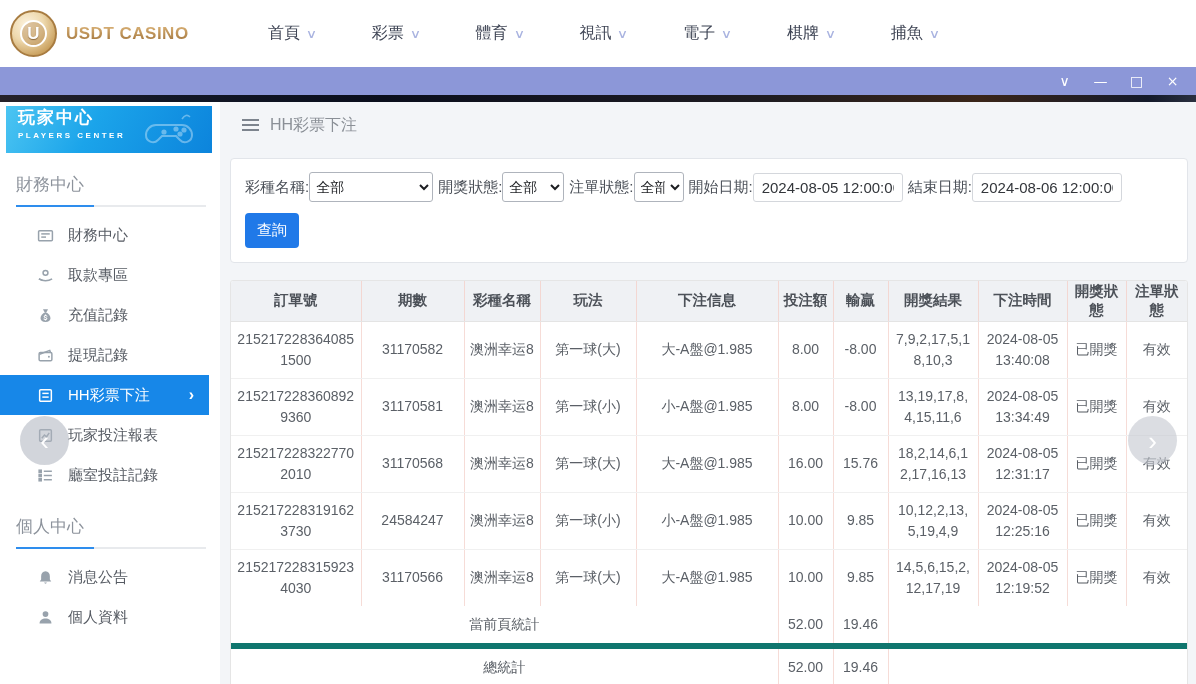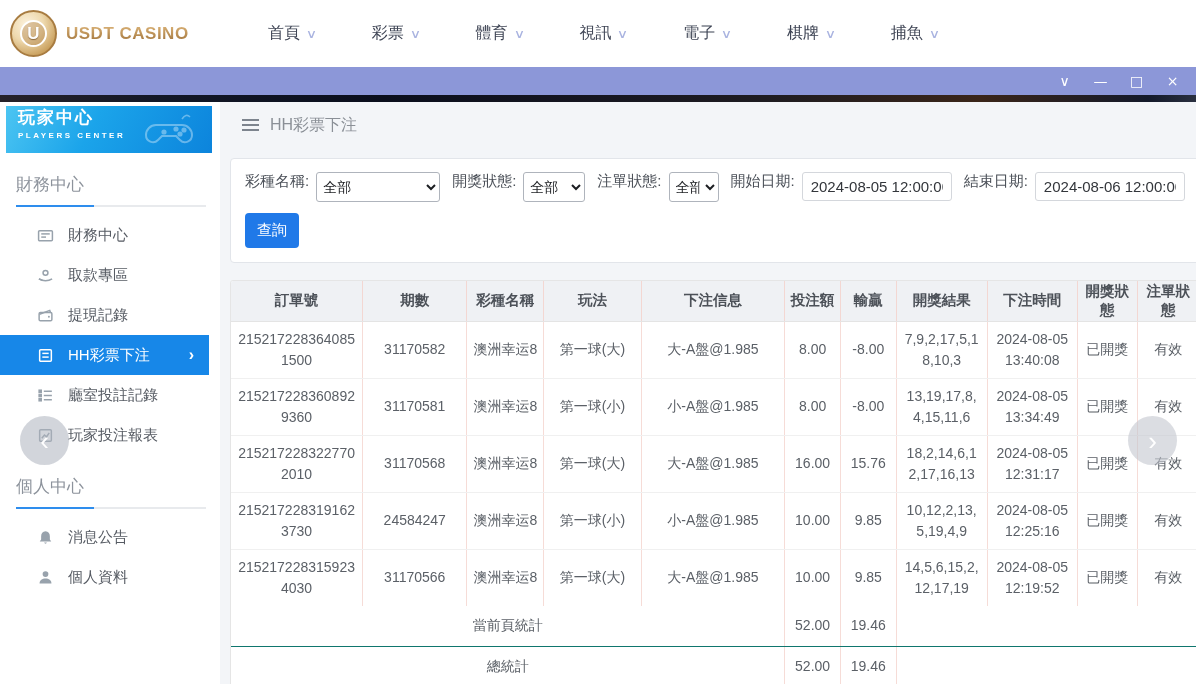--- a/index.html
+++ b/index.html
@@ -74,40 +74,40 @@
   .menu-item.active .mi-icon { color:#fff; }
   .mi-chev { position:absolute; right:15px; color:#fff; font-size:16px; font-weight:bold; }
 
   
   .content { flex:1; padding:0 10px; }
   .page-header { height:46px; display:flex; align-items:center; gap:11px; padding-left:12px; color:#8b9097; font-size:16px; }
   .ham { display:inline-flex; flex-direction:column; gap:3px; cursor:pointer; }
   .ham span { width:17px; height:2px; background:#7d848e; }
 
   .filter-panel { margin-top:10px; background:#fff; border:1px solid #e2e5ea; border-radius:4px; padding:13px 14px 14px; }
-  .filter-row { display:flex; gap:7px; font-size:15px; color:#4b5058; white-space:nowrap; }
+  .filter-row { display:flex; align-items:center; font-size:15px; color:#4b5058; white-space:nowrap; }
   .filter-row label { margin-left:5px; }
   .filter-row label:first-child { margin-left:0; }
   select { font-family:inherit; font-size:14px; height:30px; border:1px solid #afb4bc; border-radius:3px; background:#fff; color:#1c1e22; padding:0 2px; }
   .sel-lottery { width:124px; } .sel-draw { width:62px; } .sel-order { width:50px; }
   .date-input { width:150px; height:29px; border:1px solid #d4d7dc; border-radius:3px; font-size:15px; color:#33363b; padding:0 8px; font-family:inherit; }
   .btn-search { margin-top:11px; background:#2079e8; color:#fff; border:none; border-radius:4px; font-size:15px; padding:8px 12px; cursor:pointer; font-family:inherit;text-align:center; }
 
   .table-panel { margin-top:17px; background:#fff; border:1px solid #e5e5e5; border-radius:3px; overflow:hidden; }
   table { width:100%; border-collapse:collapse; table-layout:fixed; font-size:14px; color:#5b6067; }
   thead th {
     background:#eff1f4; font-weight:bold; color:#4c5158; height:40px;
     border-right:1px solid #f3d7d2; border-bottom:1px solid #e4e4e4; padding:0 2px;
     font-size:14.5px;
   }
   th:last-child, td:last-child { border-right:none; }
   tbody td { text-align:center; border-right:1px solid #f6dcd7; border-bottom:1px solid #f0f0f0; padding:4px 5px; line-height:1.5; }
   tbody.data tr { height:57px; }
   tbody.sum tr { height:40px; }
-  tbody.sum td { border-bottom:1px solid #0f766e; }
+  tbody.sum td { border-bottom:6px solid #0f766e; }
   tbody tr:last-child td { border-bottom:none; }
   .break { word-break:break-all; }
 
   .carousel-arrow {
     position:absolute; top:416px; width:49px; height:49px; border-radius:50%;
     background:rgba(173,179,190,.55); color:#fff;
     display:flex; align-items:center; justify-content:center;
     font-size:26px; line-height:1; cursor:pointer; z-index:6; user-select:none;
   }
   .carousel-arrow.left { left:20px; }
@@ -201,60 +201,69 @@
                 <svg viewBox="0 0 16 16" fill="none" stroke="currentColor" stroke-width="1.4">
                   <circle cx="8" cy="5.5" r="2.3"></circle>
                   <path d="M1.8 11.2c3.6 2.4 8.8 2.4 12.4 0"></path>
                   <path d="M1.8 11.2l3.4 1.2"></path>
                 </svg>
               </span>
               <span>取款專區</span>
             </div>
             <div class="menu-item">
               <span class="mi-icon">
+                <svg viewBox="0 0 16 16" fill="currentColor" stroke="none">
+                  <path d="M5.6 2h4.8L9 4.6H7z"></path>
+                  <path d="M8 4.8c-3 1.6-4.7 3.6-4.7 5.7 0 2.1 2 3.5 4.7 3.5s4.7-1.4 4.7-3.5c0-2.1-1.7-4.1-4.7-5.7zM8.6 7v.7c.8.1 1.4.5 1.4 1.2H8.8c0-.3-.3-.5-.8-.5s-.8.2-.8.5c0 .9 2.5.4 2.5 2 0 .7-.6 1.1-1.1 1.2v.7H7.4v-.7c-.8-.1-1.4-.6-1.4-1.3h1.2c0 .4.4.6.8.6s.8-.2.8-.5c0-.9-2.5-.4-2.5-2 0-.7.5-1.1 1.1-1.2V7z"></path>
+                </svg>
+              </span>
+              <span>充值記錄</span>
+            </div>
+            <div class="menu-item">
+              <span class="mi-icon">
                 <svg viewBox="0 0 16 16" fill="none" stroke="currentColor" stroke-width="1.4">
                   <rect x="2" y="5.2" width="12" height="7.8" rx="1.2"></rect>
                   <path d="M2.4 6.8 12 3.2l.9 2.4"></path>
                   <circle cx="11.2" cy="9.2" r=".9" fill="currentColor" stroke="none"></circle>
                 </svg>
               </span>
               <span>提現記錄</span>
             </div>
             <div class="menu-item active">
               <span class="mi-icon">
                 <svg viewBox="0 0 16 16" fill="none" stroke="currentColor" stroke-width="1.4">
                   <rect x="2.5" y="2.5" width="11" height="11" rx="1"></rect>
                   <line x1="5" y1="6" x2="11" y2="6"></line>
                   <line x1="5" y1="9.5" x2="11" y2="9.5"></line>
                 </svg>
               </span>
               <span>HH彩票下注</span>
               <span class="mi-chev">›</span>
+            </div>
+            <div class="menu-item">
+              <span class="mi-icon">
+                <svg viewBox="0 0 16 16" fill="none" stroke="currentColor" stroke-width="1.4">
+                  <rect x="2.5" y="2.5" width="11" height="11" rx="1"></rect>
+                  <polyline points="4.5,10.5 7,7.5 9,9.2 11.5,5.5"></polyline>
+                </svg>
+              </span>
+              <span>玩家投注報表</span>
             </div>
             <div class="menu-item">
               <span class="mi-icon">
                 <svg viewBox="0 0 16 16" fill="none" stroke="currentColor" stroke-width="1.4">
                   <line x1="6.4" y1="4" x2="14" y2="4"></line>
                   <line x1="6.4" y1="8" x2="14" y2="8"></line>
                   <line x1="6.4" y1="12" x2="14" y2="12"></line>
                   <rect x="2" y="3" width="2" height="2" fill="currentColor"></rect>
                   <rect x="2" y="7" width="2" height="2" fill="currentColor"></rect>
                   <rect x="2" y="11" width="2" height="2" fill="currentColor"></rect>
                 </svg>
               </span>
               <span>廳室投註記錄</span>
-            </div>
-            <div class="menu-item">
-              <span class="mi-icon">
-                <svg viewBox="0 0 16 16" fill="none" stroke="currentColor" stroke-width="1.4">
-                  <rect x="2.5" y="2.5" width="11" height="11" rx="1"></rect>
-                  <polyline points="4.5,10.5 7,7.5 9,9.2 11.5,5.5"></polyline>
-                </svg>
-              </span>
-              <span>玩家投注報表</span>
             </div>
           </div>
           <div class="section-label">個人中心</div>
           <div class="menu-list">
             <div class="menu-item">
               <span class="mi-icon">
                 <svg viewBox="0 0 16 16" fill="currentColor" stroke="none">
                   <path d="M8 2.2c-2.6 0-4.1 2-4.1 4.6v3.1L2.6 11.8h10.8L12.1 9.9V6.8c0-2.6-1.5-4.6-4.1-4.6z"></path>
                   <path d="M6.7 12.8a1.35 1.35 0 0 0 2.6 0z"></path>
                 </svg>

